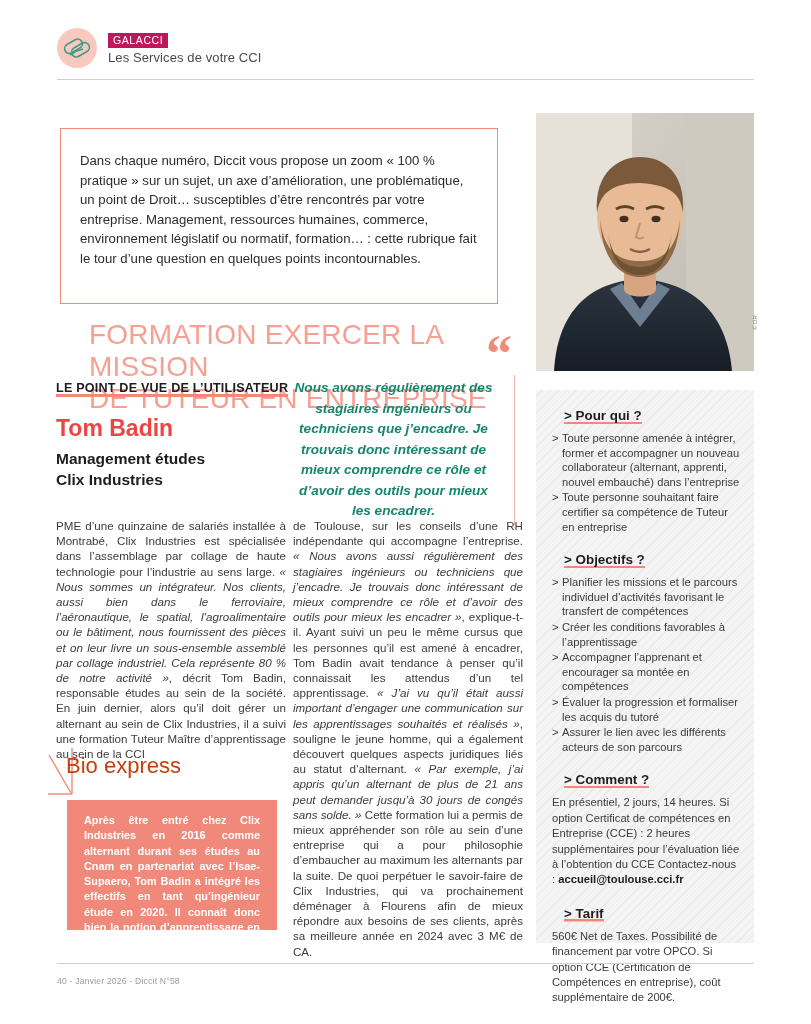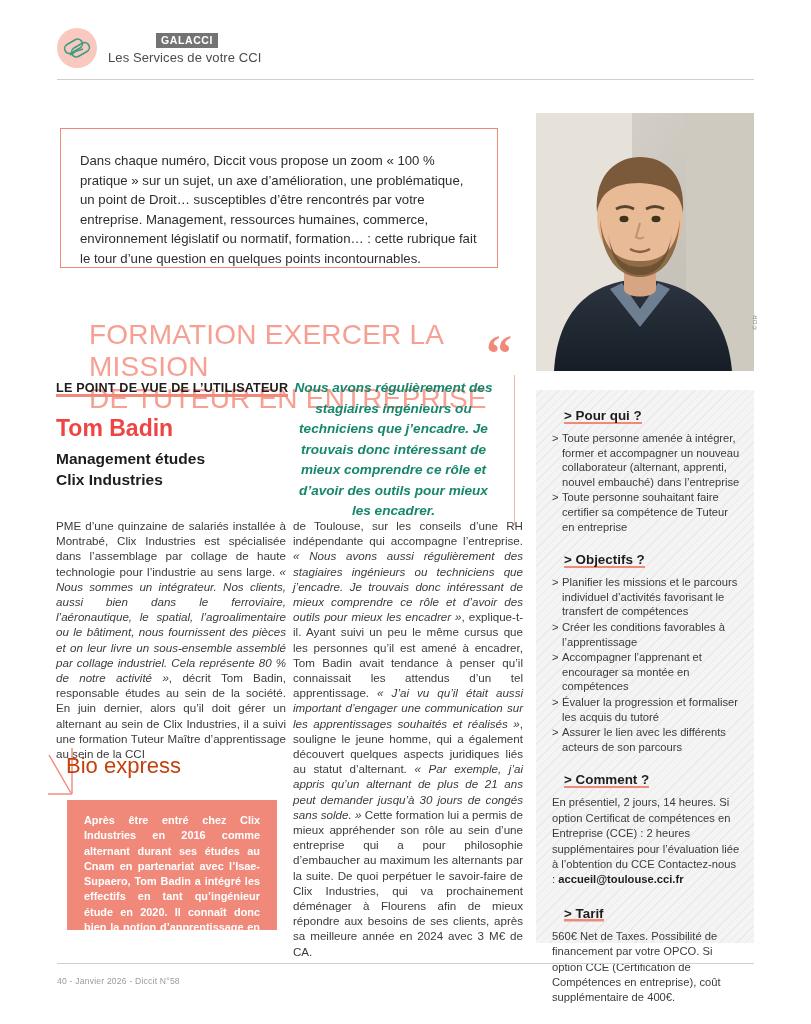--- a/index.html
+++ b/index.html
@@ -12,27 +12,27 @@
     position:relative;
   }
   .page{position:relative;width:811px;height:1024px;}
 
   
   .header{position:absolute;left:57px;top:28px;display:flex;align-items:center;gap:11px;}
   .logo{width:40px;height:40px;position:relative;flex:none;}
   .logo .blob{position:absolute;inset:0;border-radius:50%;background:#f6b3a5;opacity:.72;}
   .logo svg{position:absolute;inset:0;}
   .brandblock{line-height:1.15;}
-  .brandname{display:inline-block;background:#737373;color:#ffffff;font-weight:bold;
-    font-size:10.5px;letter-spacing:.6px;padding:1px 5px 2px 5px;margin-left:48px;}
+  .brandname{display:inline-block;background:#be185d;color:#ffffff;font-weight:normal;
+    font-size:10.5px;letter-spacing:.6px;padding:1px 5px 2px 5px;}
   .brandsub{font-size:13px;color:#4b4b4b;margin-top:3px;letter-spacing:.1px;}
   .rule-top{position:absolute;left:57px;top:79px;width:697px;height:1px;background:#cfcfcf;}
 
   
-  .introbox{position:absolute;left:60px;top:128px;width:438px;height:140px;
+  .introbox{position:absolute;left:60px;top:128px;width:438px;height:176px;
     border:1.5px solid #f0897a;box-sizing:border-box;}
   .introbox p{margin:0;position:absolute;left:19px;top:22px;width:400px;
     font-size:13.2px;line-height:19.5px;color:#2d2d2d;}
 
   
   .maintitle{position:absolute;left:55px;top:300px;width:470px;
     font-size:28px;line-height:32px;color:#f6a093;letter-spacing:.2px;
     font-weight:300;text-transform:uppercase;margin-left:34px;}
   .maintitle .l2{display:block;}
 
@@ -211,20 +211,20 @@
             <li><span class="caret">&gt;</span><span>Toute personne souhaitant faire certifier sa compétence de Tuteur en entreprise</span></li>
           </ul></div>
         <div class="sb-sec"><div class="sb-h">&gt; Objectifs ?</div><ul class="sb-list">
             <li><span class="caret">&gt;</span><span>Planifier les missions et le parcours individuel d’activités favorisant le transfert de compétences</span></li>
             <li><span class="caret">&gt;</span><span>Créer les conditions favorables à l’apprentissage</span></li>
             <li><span class="caret">&gt;</span><span>Accompagner l’apprenant et encourager sa montée en compétences</span></li>
             <li><span class="caret">&gt;</span><span>Évaluer la progression et formaliser les acquis du tutoré</span></li>
             <li><span class="caret">&gt;</span><span>Assurer le lien avec les différents acteurs de son parcours</span></li>
           </ul></div>
         <div class="sb-sec"><div class="sb-h">&gt; Comment ?</div><p class="sb-p"><span>En présentiel, 2 jours, 14 heures. Si option Certificat de compétences en Entreprise (CCE) : 2 heures supplémentaires pour l’évaluation liée à l’obtention du CCE Contactez-nous : </span><b>accueil@toulouse.cci.fr</b></p></div>
-        <div class="sb-sec"><div class="sb-h">&gt; Tarif</div><p class="sb-p"><span>560€ Net de Taxes. Possibilité de financement par votre OPCO. Si option CCE (Certification de Compétences en entreprise), coût supplémentaire de 400€.</span></p></div>
+        <div class="sb-sec"><div class="sb-h">&gt; Tarif</div><p class="sb-p"><span>560€ Net de Taxes. Possibilité de financement par votre OPCO. Si option CCE (Certification de Compétences en entreprise), coût supplémentaire de 200€.</span></p></div>
       </div>
   </aside>
 
   <div class="rule-bot"></div>
   <div class="folio">40 - Janvier 2026 - Diccit N°58</div>
 
 </div>
 
 </body></html>

